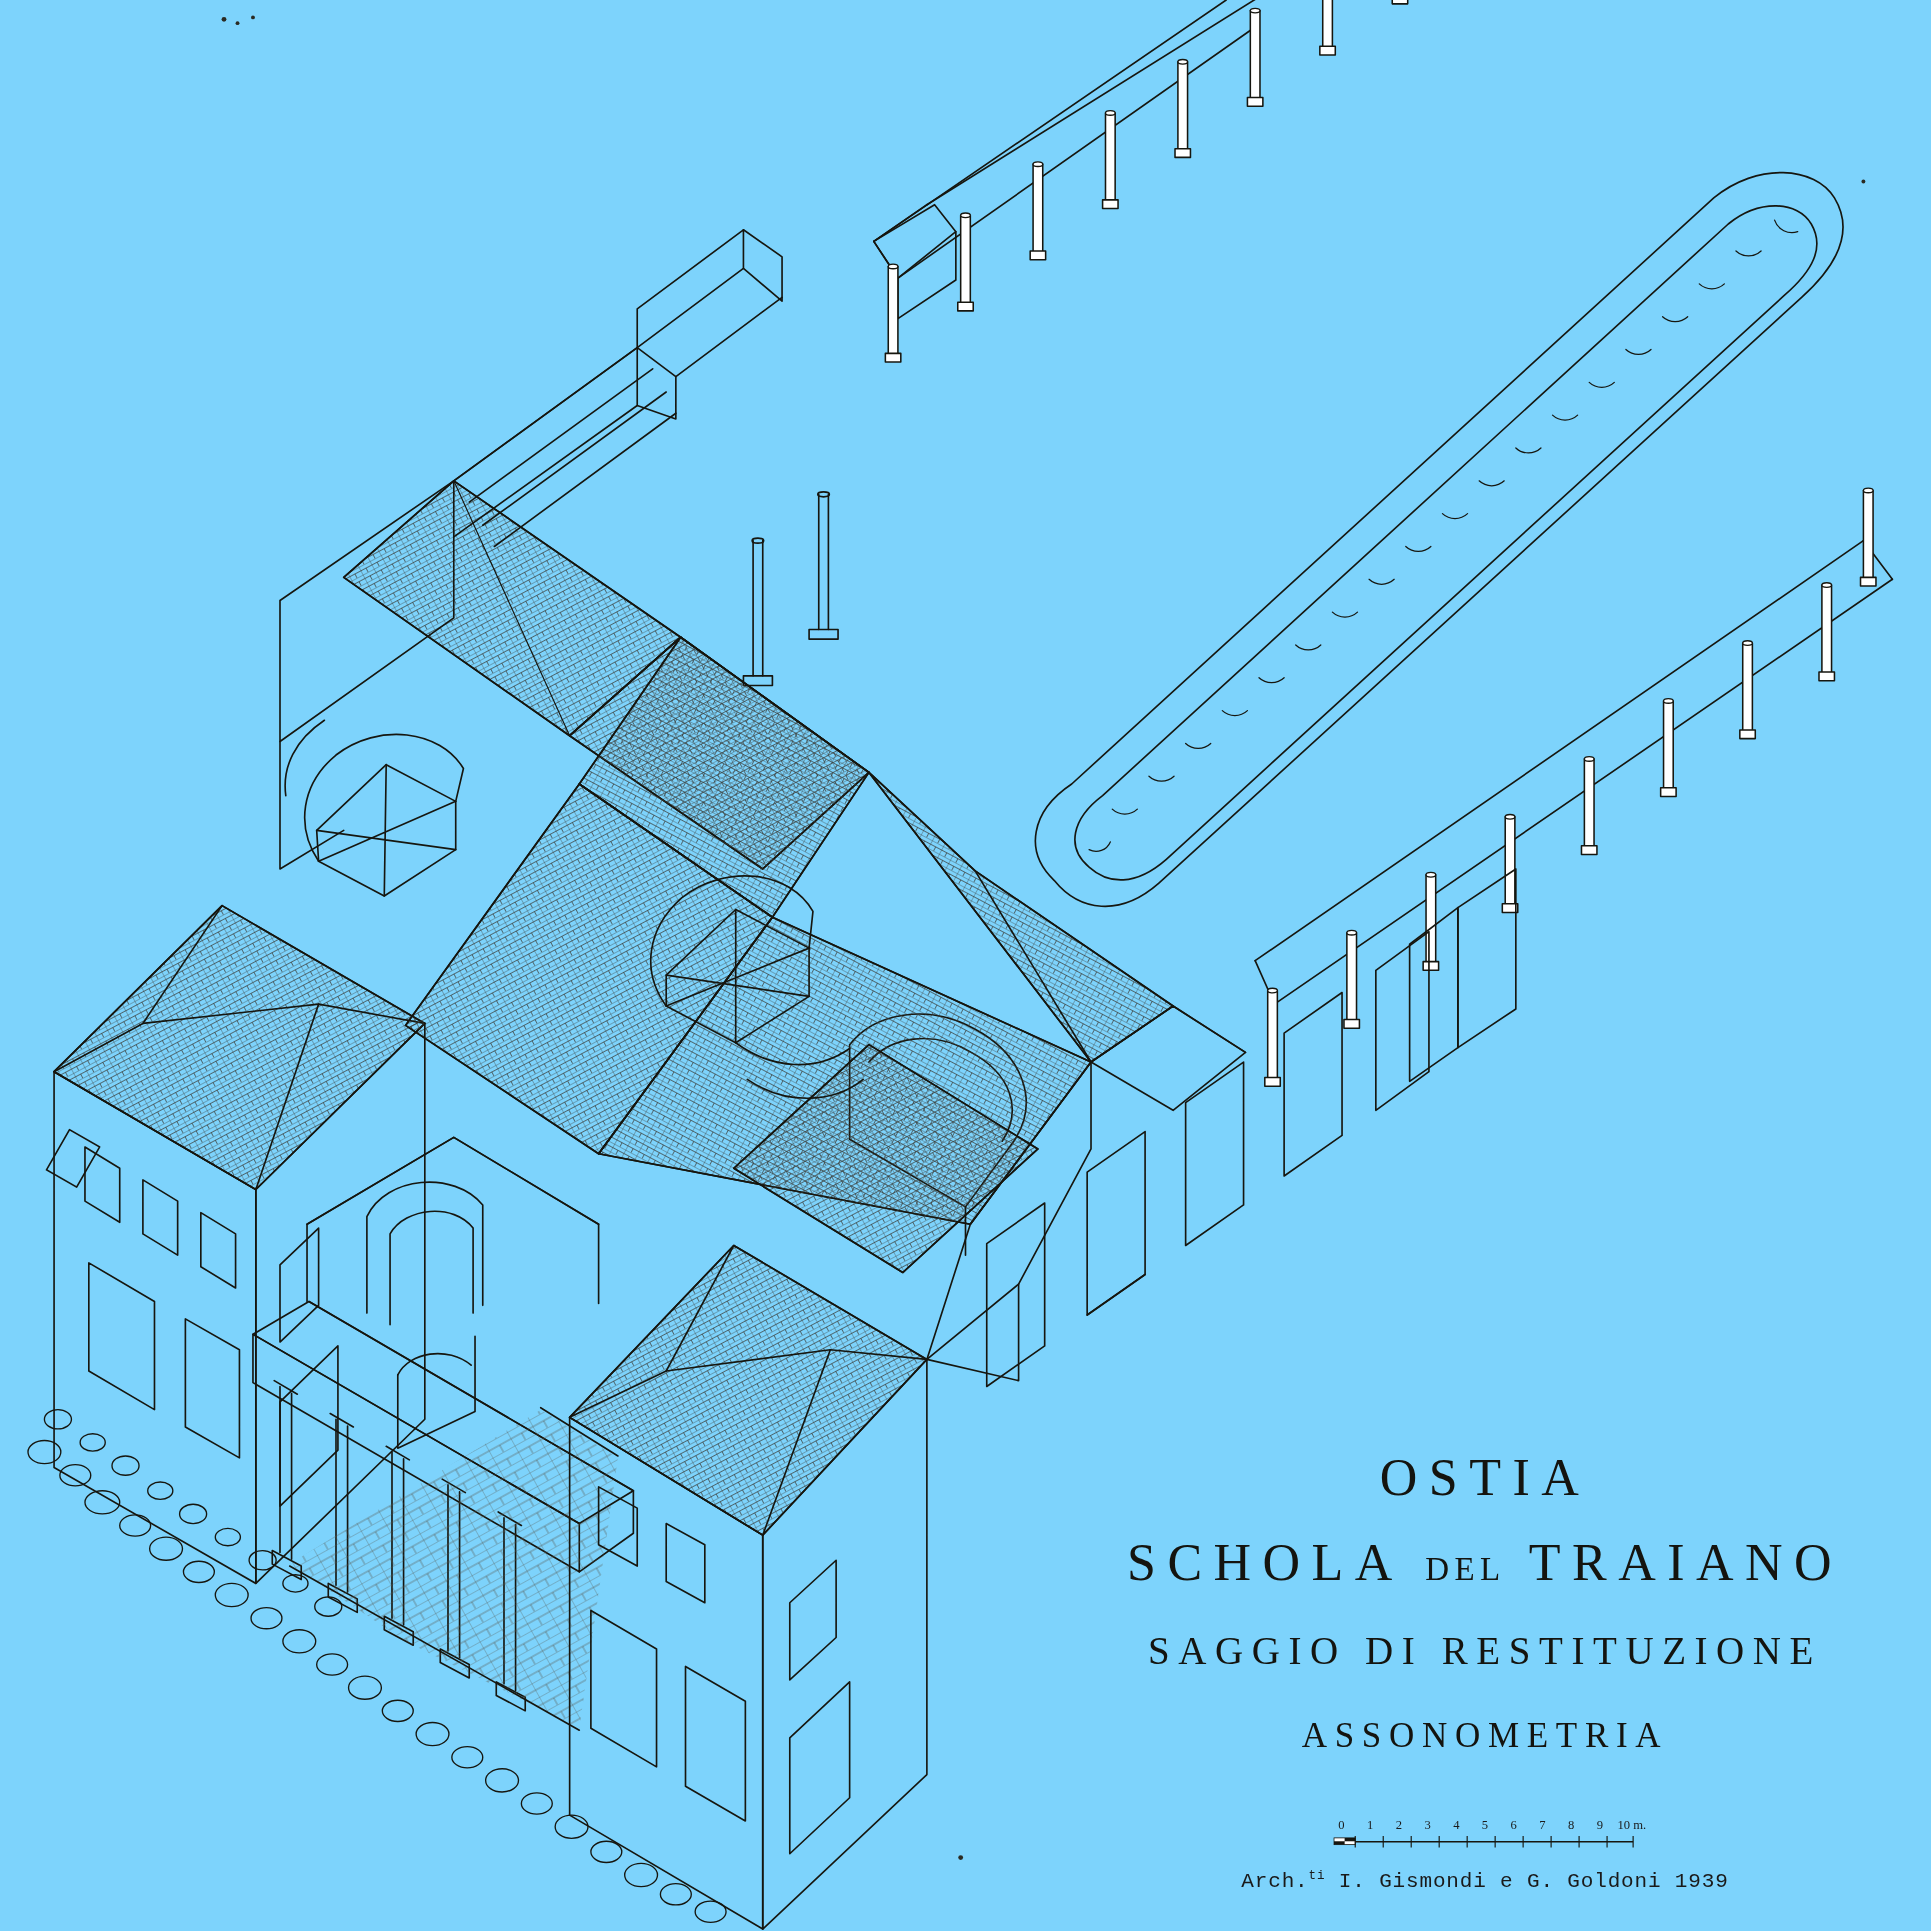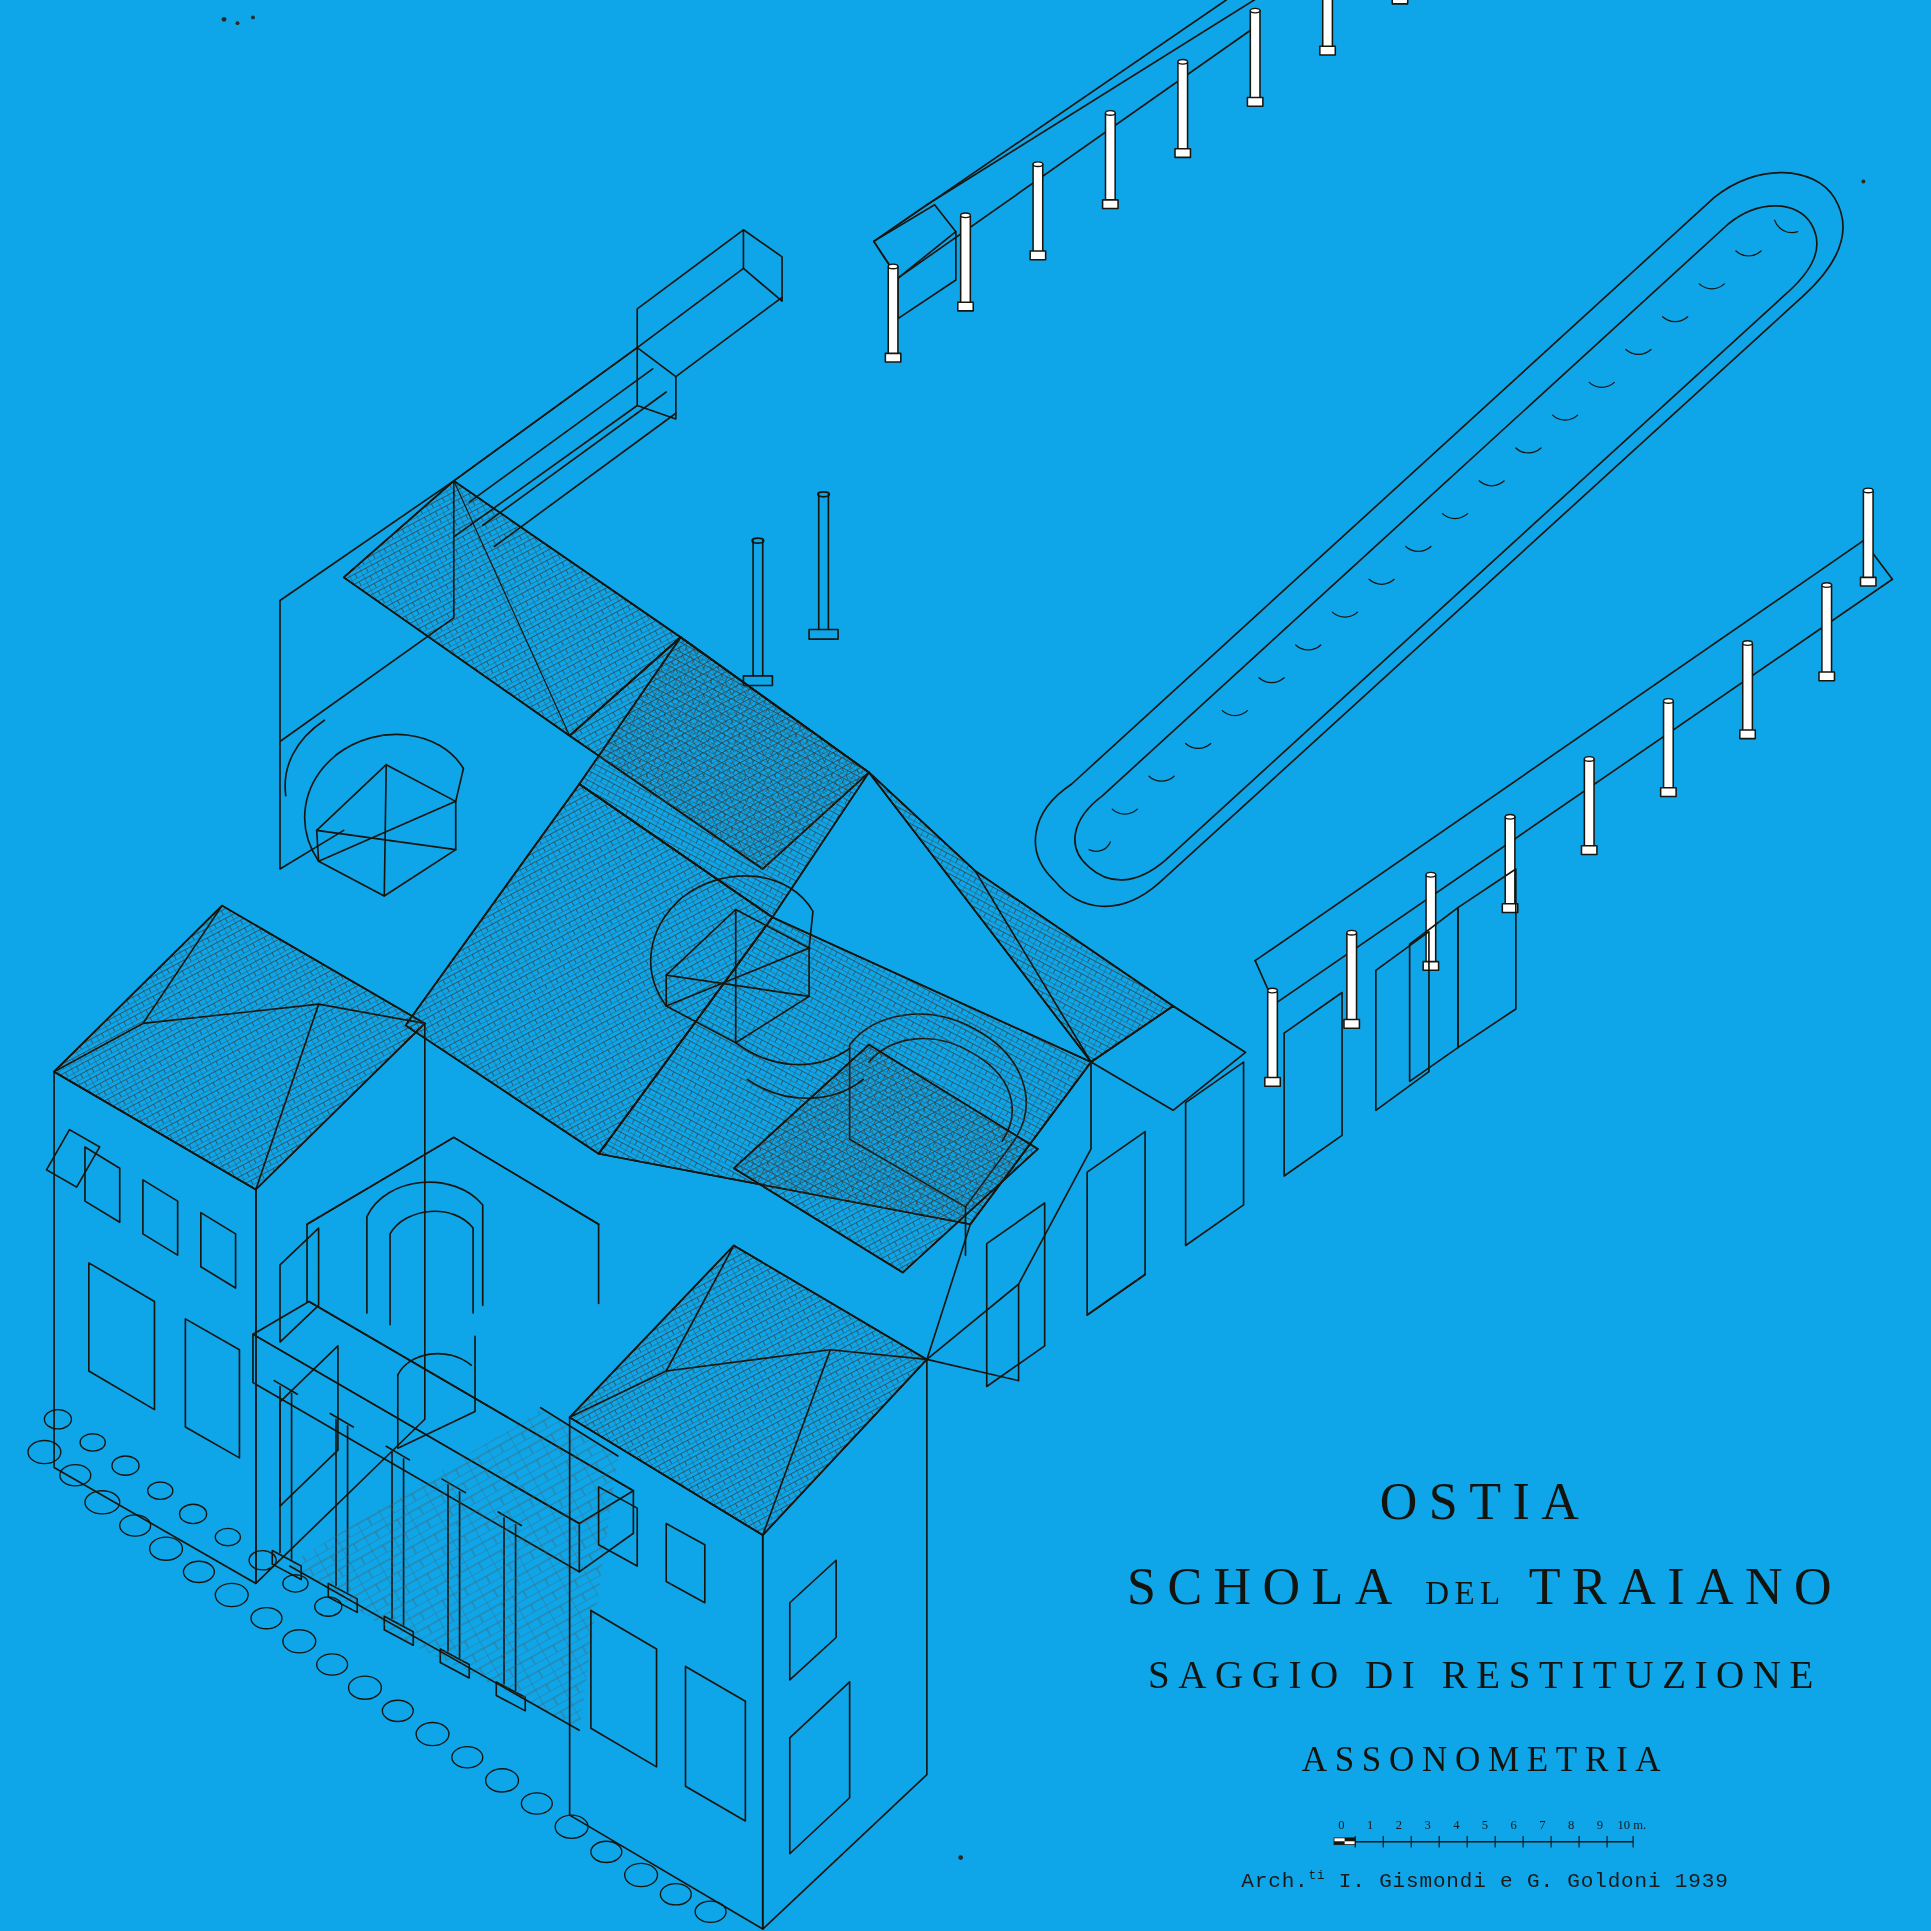--- a/index.html
+++ b/index.html
@@ -11,21 +11,21 @@
     width: 1931px;
     height: 1931px;
     overflow: hidden;
     font-family: "Liberation Serif", serif;
     color: #1a1a1a;
   }
   #sheet {
     position: relative;
     width: 1931px;
     height: 1931px;
-    background: #0ea5e9;
+    background: #7dd3fc;
   }
   #drawing {
     position: absolute;
     left: 0;
     top: 0;
     width: 1931px;
     height: 1931px;
   }
   .title-block {
     position: absolute;
@@ -52,21 +52,21 @@
   .t2 .small {
     font-size: 33px;
     letter-spacing: 0.16em;
   }
   .t3 {
     font-size: 39px;
     margin-bottom: 48px;
   }
   .t4 {
     font-size: 35px;
-    margin-bottom: 42px;
+    margin-bottom: 66px;
   }
   .scalebar-wrap {
     width: 319px;
     margin: 0 auto 9.7px auto;
     position: relative;
     height: 41px;
   }
   .scalebar-labels {
     position: relative;
     height: 15.4px;

